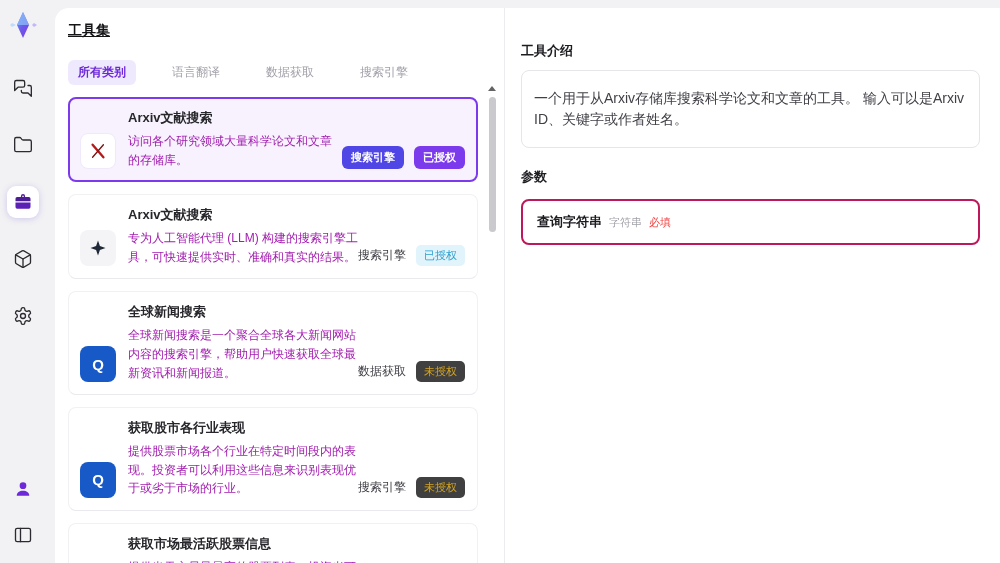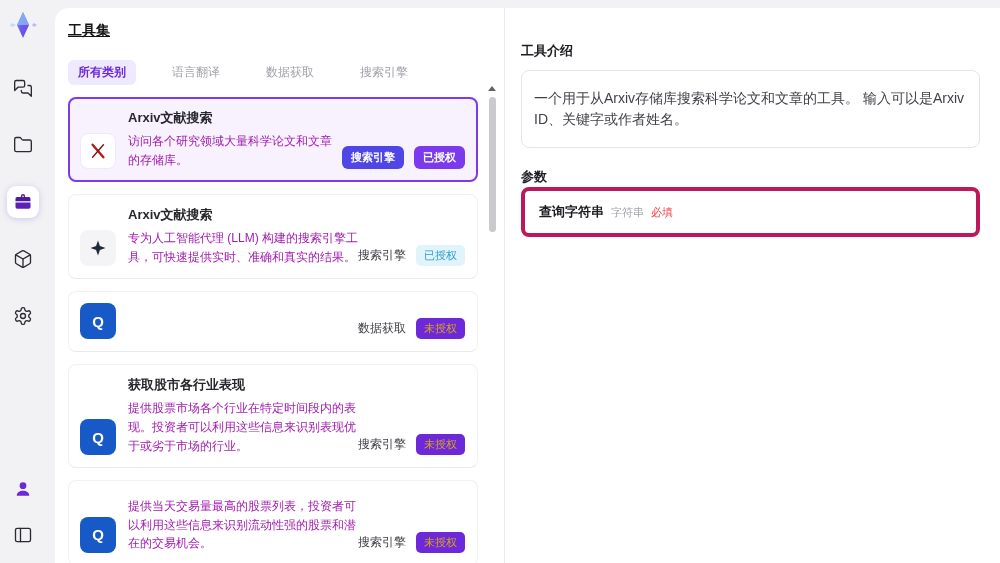--- a/index.html
+++ b/index.html
@@ -42,38 +42,38 @@
   .ic-news-blue { background:#1659c7; }
   .tool-icon svg { width:20px; height:20px; }
   .ic-news-blue span { color:#fff; font-weight:bold; font-size:15px; }
   .tool-text { width:252px; margin-left:12px; }
   .tool-name { font-size:13px; font-weight:bold; color:#26262b; }
   .tool-desc { margin-top:5px; font-size:12px; line-height:1.55; color:#a21caf; }
   .tool-meta { margin-left:auto; display:flex; align-items:center; gap:10px; padding-top:2px; white-space:nowrap; }
   .tool-category { font-size:12px; color:#3f3f46; }
   .tool-status { font-size:11px; padding:3px 8px; border-radius:5px; }
   .tool-status.authorized { background:#e1f3fb; color:#2da0cd; }
-  .tool-status.unauthorized { background:#6d28d9; color:#d3a321; }
+  .tool-status.unauthorized { background:#404040; color:#d3a321; }
   .tool-card.selected .tool-category { background:#4f46e5; color:#fff; font-size:11px;
     padding:4px 9px; border-radius:6px; font-weight:bold; }
   .tool-card.selected .tool-status { background:#7c3aed; color:#fff; font-weight:bold; padding:4px 9px; border-radius:6px; }
 
   
   .scrollbar { position:absolute; right:7px; top:78px; bottom:6px; width:10px; }
   .sb-arrow { width:0; height:0; border-left:4px solid transparent; border-right:4px solid transparent; margin:0 auto; }
   .sb-arrow.up { border-bottom:5px solid #636366; }
   .sb-thumb { width:7px; height:135px; background:#c9c9ce; border-radius:4px; margin:6px auto 0; cursor:grab; }
 
   
   .detail-panel { position:relative; padding:14px 20px 0 16px; }
   .detail-title { font-size:14px; font-weight:bold; color:#141417; }
   .section-heading { font-size:13px; font-weight:bold; color:#1c1c21; margin-top:20px; }
   .info-box { margin-top:10px; border:1px solid #e6e6ea; border-radius:8px; padding:17px 12px;
     font-size:14px; color:#3f3f46; line-height:1.5; background:#fff; }
-  .param-box { margin-top:1px; border:4px solid #be185d; border-radius:8px; padding:12px 14px; background:#fff; }
+  .param-box { margin-top:13px; border:2px solid #be185d; border-radius:8px; padding:12px 14px; background:#fff; }
   .param-head { display:flex; align-items:baseline; gap:7px; }
   .param-name { font-size:13px; font-weight:bold; color:#1c1c21; }
   .param-type { font-size:11px; color:#a1a1aa; }
   .param-required { font-size:11px; color:#f04444; }
   .param-desc { margin-top:9px; font-size:12px; color:#52525b; }
 </style>
 </head>
 <body>
 
 <div class="rail">
@@ -179,20 +179,24 @@
     </div>
     <div class="tool-meta">
       <span class="tool-category">搜索引擎</span>
       <span class="tool-status authorized">已授权</span>
     </div>
   </div>
         <div class="tool-card">
     <div class="tool-icon ic-news-blue">
             <span>Q</span>
           </div>
+    <div class="tool-text">
+      <div class="tool-name">全球新闻搜索</div>
+      <div class="tool-desc">全球新闻搜索是一个聚合全球各大新闻网站内容的搜索引擎，帮助用户快速获取全球最新资讯和新闻报道。</div>
+    </div>
     <div class="tool-meta">
       <span class="tool-category">数据获取</span>
       <span class="tool-status unauthorized">未授权</span>
     </div>
   </div>
         <div class="tool-card">
     <div class="tool-icon ic-news-blue">
             <span>Q</span>
           </div>
     <div class="tool-text">
@@ -202,20 +206,21 @@
     <div class="tool-meta">
       <span class="tool-category">搜索引擎</span>
       <span class="tool-status unauthorized">未授权</span>
     </div>
   </div>
         <div class="tool-card">
     <div class="tool-icon ic-news-blue">
             <span>Q</span>
           </div>
     <div class="tool-text">
+      <div class="tool-name">获取市场最活跃股票信息</div>
       <div class="tool-desc">提供当天交易量最高的股票列表，投资者可以利用这些信息来识别流动性强的股票和潜在的交易机会。</div>
     </div>
     <div class="tool-meta">
       <span class="tool-category">搜索引擎</span>
       <span class="tool-status unauthorized">未授权</span>
     </div>
   </div>
       </div>
 
     <div class="scrollbar">

